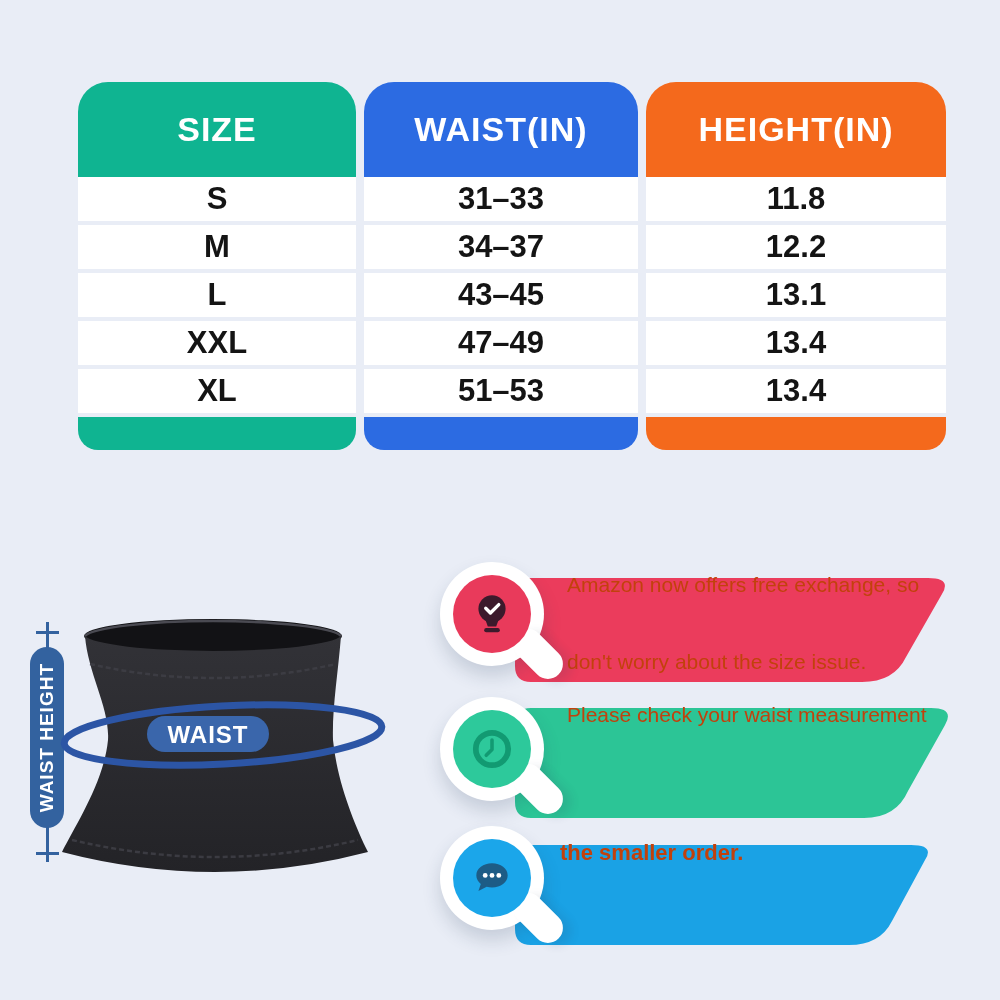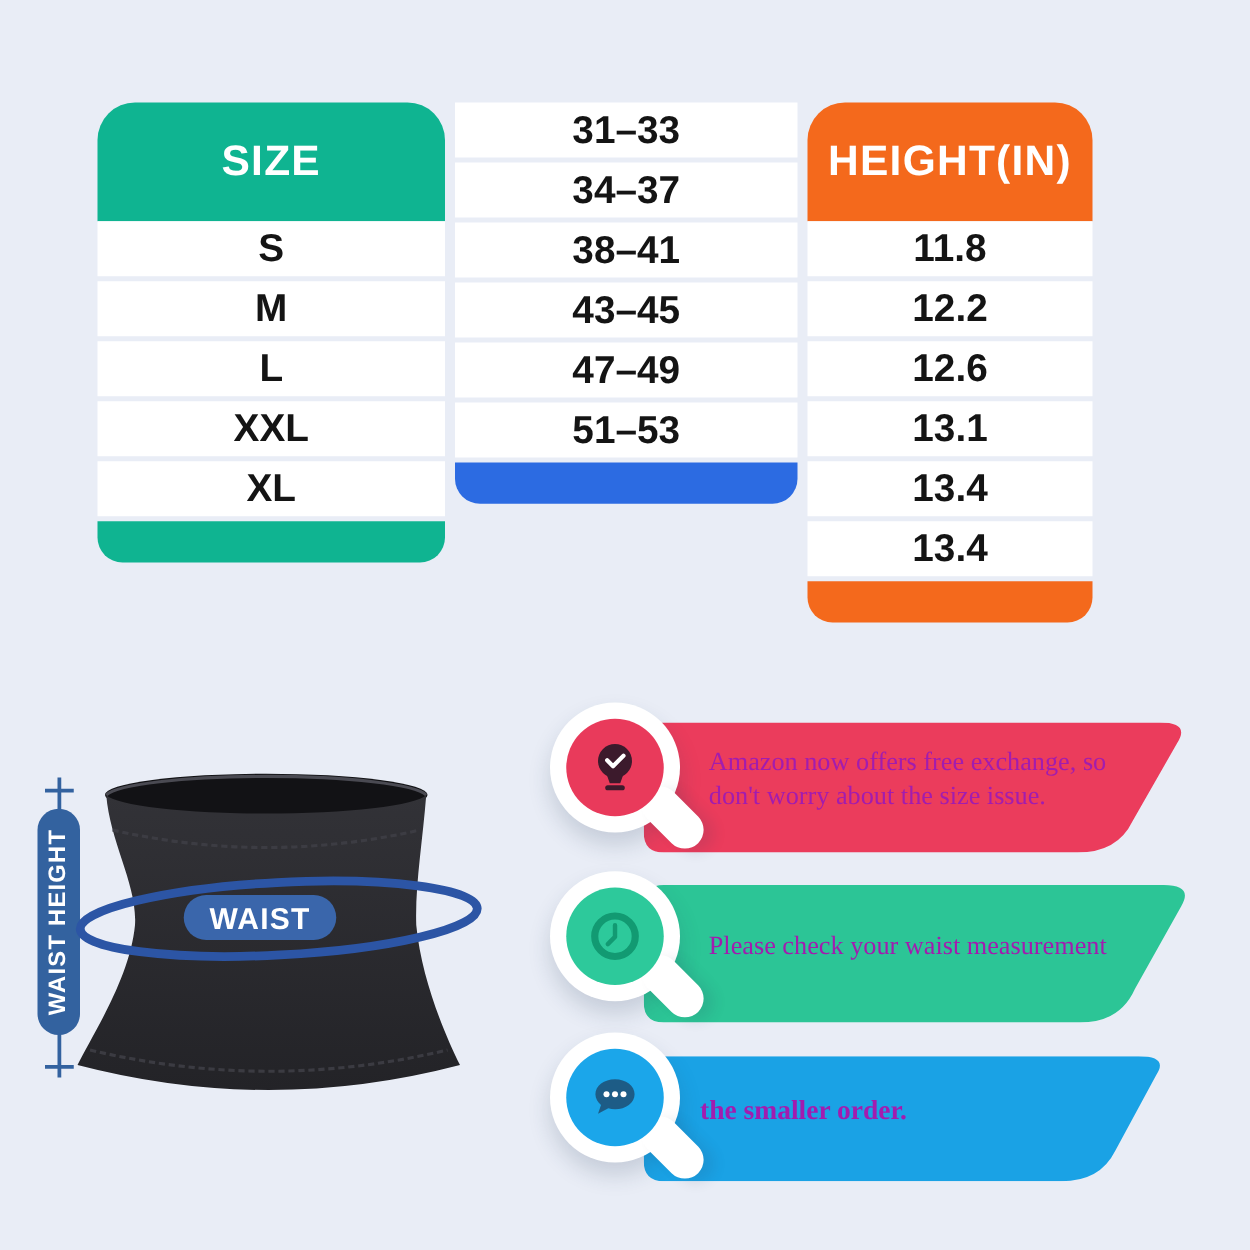--- a/index.html
+++ b/index.html
@@ -4,21 +4,21 @@
 <style>
   html,body{margin:0;padding:0;}
   body{width:1000px;height:1000px;overflow:hidden;
        font-family:"Liberation Sans","DejaVu Sans",sans-serif;}
   .stage{position:relative;width:1000px;height:1000px;background:#e9edf6;}
 
   
   .col{position:absolute;top:82px;}
   .col-size{left:78px;width:278px;}
   .col-waist{left:364px;width:274px;}
-  .col-height{left:646px;width:228px;}
+  .col-height{left:646px;width:300px;}
   .col-header{height:95px;line-height:95px;text-align:center;color:#fff;
               font-size:34px;font-weight:700;letter-spacing:1px;
               border-radius:30px 30px 0 0;}
   .cell{height:44px;line-height:44px;margin-bottom:4px;background:#fff;
         text-align:center;font-size:31px;font-weight:700;color:#141414;}
   .col-footer{height:33px;border-radius:0 0 20px 20px;}
 
   
   .dim-line{position:absolute;left:46px;top:622px;width:3px;height:240px;background:#33629f;}
   .dim-cap{position:absolute;left:36px;width:23px;height:3px;background:#33629f;}
@@ -26,22 +26,22 @@
   .dim-cap.bottom{top:852px;}
   .dim-pill{position:absolute;left:30px;top:647px;width:34px;height:181px;
             background:#33629f;border-radius:17px;display:flex;align-items:center;justify-content:center;}
   .dim-pill span{writing-mode:vertical-rl;transform:rotate(180deg);
                  color:#fff;font-weight:700;font-size:19px;letter-spacing:1px;white-space:nowrap;}
   .garment-svg{position:absolute;left:50px;top:612px;}
   .garment-svg text{font-family:"Liberation Sans","DejaVu Sans",sans-serif;font-weight:700;}
 
   
   .banner{position:absolute;}
-  .banner-text{position:absolute;display:flex;flex-direction:column;justify-content:center;
-               color:#a21caf;font-size:21px;line-height:27px;transform:translateY(-7px);font-family:Liberation Serif, serif;}
+  .banner-text{position:absolute;display:flex;flex-direction:column;justify-content:space-between;
+               color:#c2410c;font-size:21px;line-height:27px;transform:translateY(-7px);}
   .banner-text.bt1{left:567px;top:578px;height:104px;}
   .banner-text.bt2{left:567px;top:708px;height:110px;}
   .banner-text.bt3{left:560px;top:845px;height:100px;font-size:22px;font-weight:700;line-height:30px;}
   .badge{position:absolute;width:104px;height:104px;background:#fff;border-radius:50%;
          box-shadow:0 10px 18px rgba(40,60,90,.18);}
   .badge .handle{position:absolute;right:-9px;bottom:-17px;width:30px;height:58px;background:#fff;
                  border-radius:15px;transform:rotate(-45deg);box-shadow:4px 8px 10px rgba(40,60,90,.12);}
   .badge .inner{position:absolute;left:13px;top:13px;width:78px;height:78px;border-radius:50%;
                 display:flex;align-items:center;justify-content:center;}
   .b1{left:440px;top:562px;}
@@ -59,34 +59,33 @@
       <div class="col-header" style="background-color: rgb(15, 180, 145);">SIZE</div>
       <div class="cell">S</div>
       <div class="cell">M</div>
       <div class="cell">L</div>
       <div class="cell">XXL</div>
       <div class="cell">XL</div>
       <div class="col-footer" style="background-color: rgb(15, 180, 145);"></div>
     </div>
 
     <div class="col col-waist">
+      <div class="col-header" style="background-color: rgb(44, 107, 226);">WAIST(IN)</div>
       <div class="cell">31–33</div>
       <div class="cell">34–37</div>
-      <div class="cell">38–41</div>
       <div class="cell">43–45</div>
       <div class="cell">47–49</div>
       <div class="cell">51–53</div>
       <div class="col-footer" style="background-color: rgb(44, 107, 226);"></div>
     </div>
 
     <div class="col col-height">
       <div class="col-header" style="background-color: rgb(244, 105, 28);">HEIGHT(IN)</div>
       <div class="cell">11.8</div>
       <div class="cell">12.2</div>
-      <div class="cell">12.6</div>
       <div class="cell">13.1</div>
       <div class="cell">13.4</div>
       <div class="cell">13.4</div>
       <div class="col-footer" style="background-color: rgb(244, 105, 28);"></div>
     </div>
   </div>
 
   <div>
     <div class="dim-line"></div>
     <div class="dim-cap top"></div>

